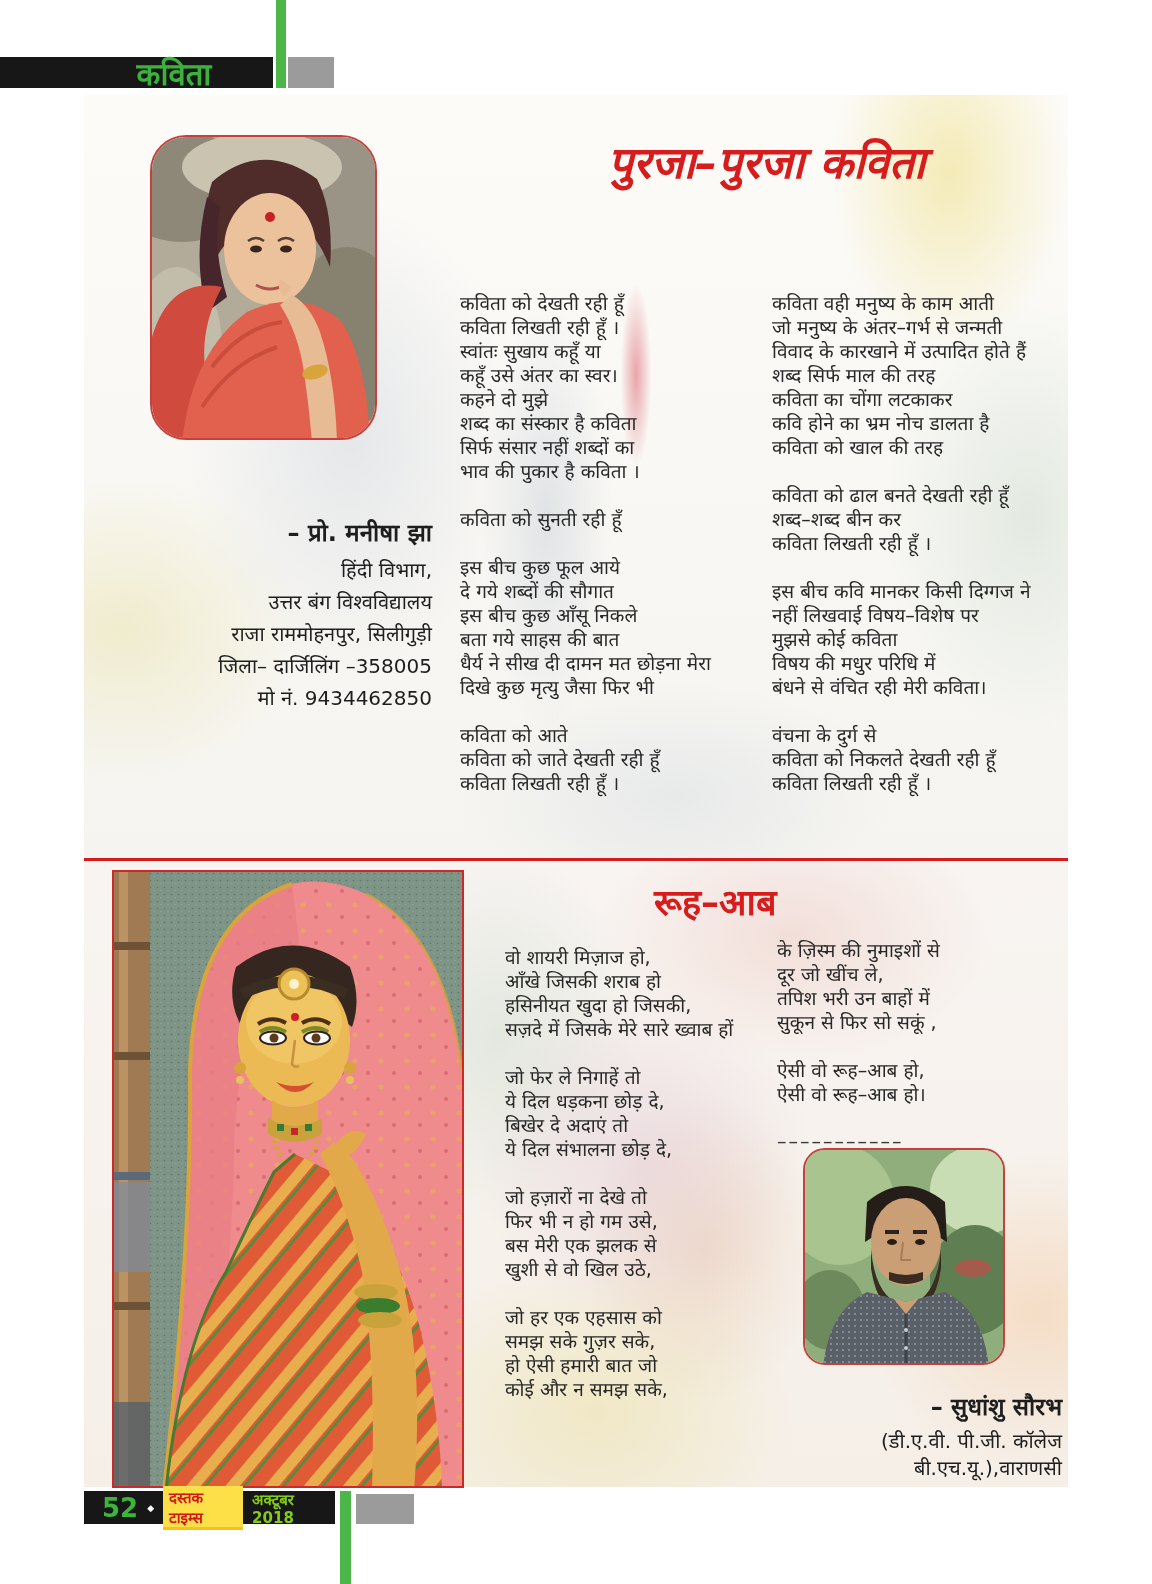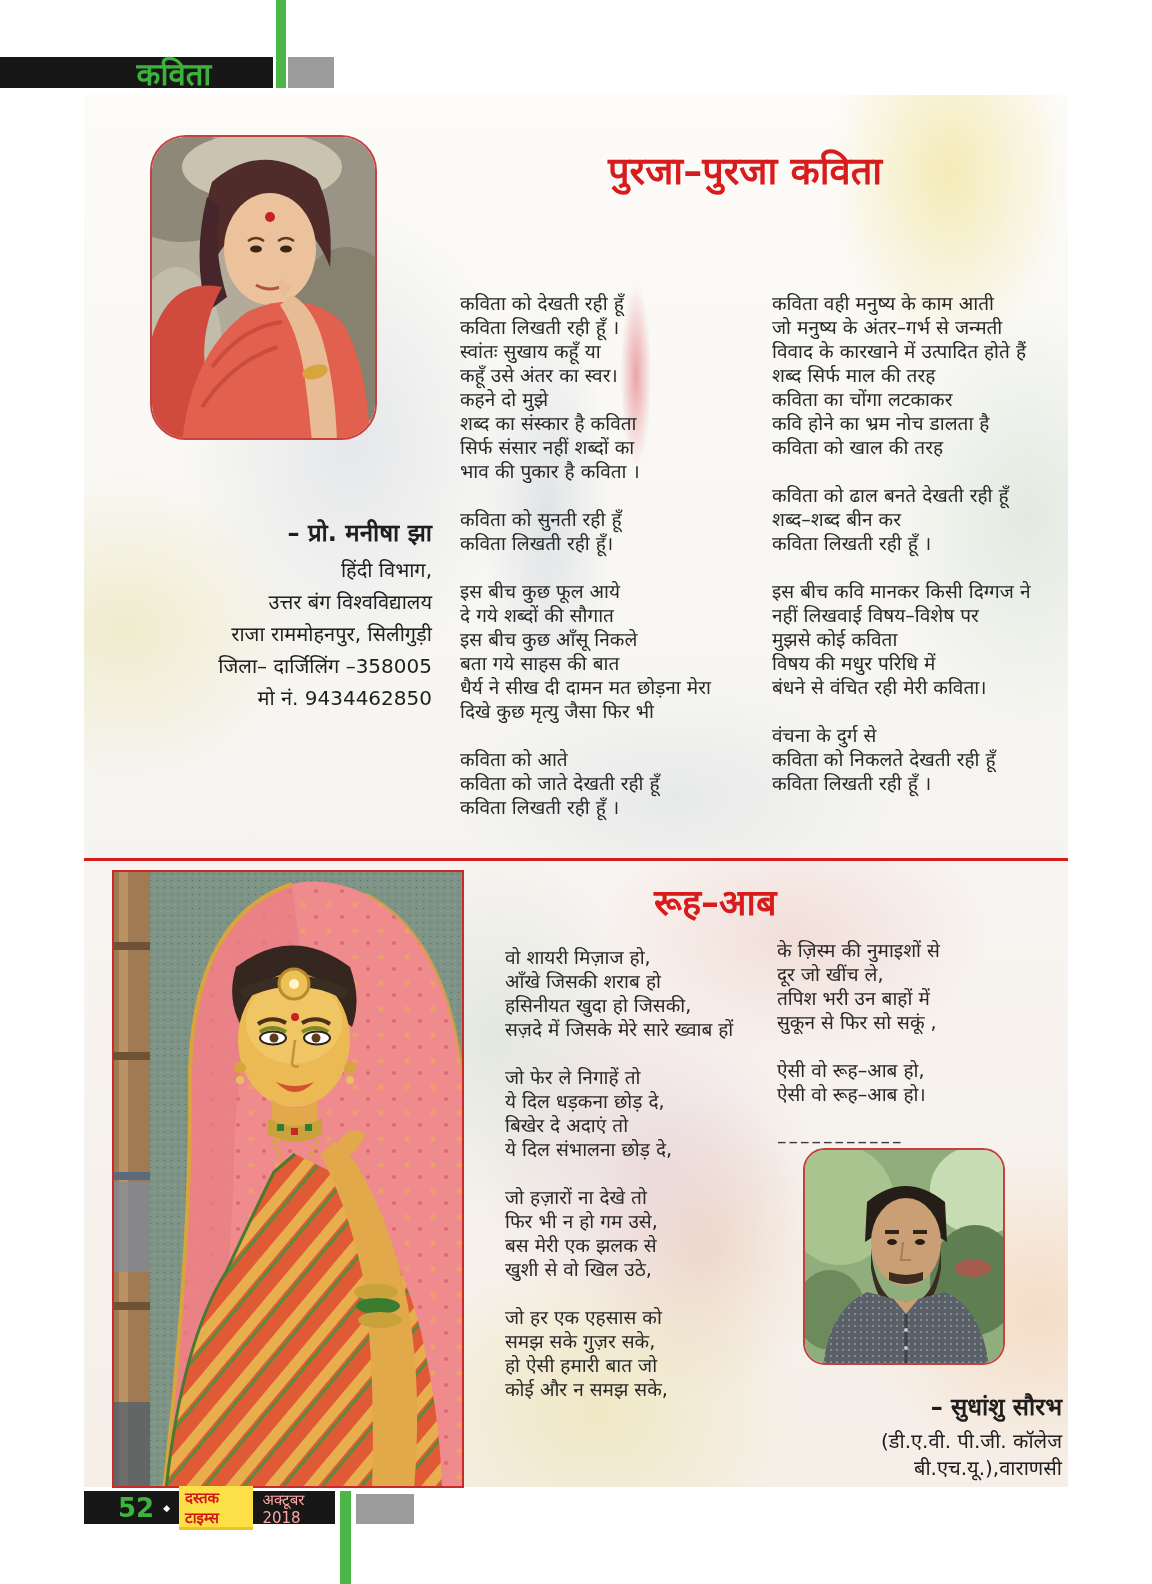--- a/index.html
+++ b/index.html
@@ -19,21 +19,21 @@
       radial-gradient(ellipse 170px 260px at 88% 10%, rgba(238,222,130,0.55), transparent 70%),
       radial-gradient(ellipse 22px 130px at 552px 280px, rgba(222,95,105,0.55), transparent 70%),
       radial-gradient(ellipse 90px 300px at 47% 55%, rgba(196,204,214,0.45), transparent 72%),
       radial-gradient(ellipse 260px 220px at 4% 70%, rgba(230,220,150,0.40), transparent 70%),
       radial-gradient(ellipse 230px 330px at 27% 45%, rgba(198,204,216,0.38), transparent 72%),
       radial-gradient(ellipse 200px 300px at 96% 55%, rgba(196,214,198,0.40), transparent 72%),
       radial-gradient(ellipse 300px 160px at 60% 92%, rgba(205,212,220,0.35), transparent 72%),
       linear-gradient(180deg,#fcfbf8,#f5f4f0); }
 
   .photo1 { left:66px; top:40px; width:227px; height:305px; border:2px solid #c64040; border-radius:36px; overflow:hidden; }
-  .poem1-title { left:524px; top:48px; width:380px; font-size:38px; font-weight:bold; color:#d61c1c; }
+  .poem1-title { left:524px; top:36px; width:380px; font-size:44px; font-weight:bold; color:#d61c1c;font-style:italic; }
   .poem-column { color:#272727; }
   .poem-line { font-size:19px; line-height:24px; white-space:nowrap; }
   .stanza { margin-bottom:24px; }
   .col-1-1 { left:376px; top:196px; width:312px; }
   .col-1-2 { left:688px; top:196px; width:296px; }
 
   .author1 { left:30px; top:420px; width:318px; text-align:right; color:#1e1e1e; }
   .author-name { font-size:24px; font-weight:bold; margin-bottom:6px; }
   .author1 .info-line { font-size:20px; line-height:32px;text-align:right; }
 
@@ -52,26 +52,26 @@
   .poem2-title { left:570px; top:16px; font-size:36px; font-weight:bold; color:#d61c1c; }
   .col-2-1 { left:421px; top:84px; width:280px; }
   .col-2-2 { left:693px; top:77px; width:280px; }
   .dash-divider { font-size:19px; color:#3a3a3a; letter-spacing:2px; margin-top:6px; }
 
   .photo2 { left:719px; top:287px; width:202px; height:217px; border:2px solid #c64040; border-radius:22px; overflow:hidden; }
   .author2 { right:6px; top:528px; width:300px; text-align:right; color:#1e1e1e; }
   .author2 .info-line { font-size:20px; line-height:27px; }
 
   
-  .ftr-bar { left:84px; top:1491px; width:251px; height:33px; background:#171717; display:flex; align-items:center; gap:9px; padding-left:34px; }
+  .ftr-bar { left:84px; top:1491px; width:251px; height:33px; background:#171717; display:flex; align-items:center; gap:9px; padding-left:18px; }
   .page-num { color:#3db43b; font-size:26px; font-weight:bold; }
   .diamond { color:#ffffff; font-size:9px; }
   .logo-box { background:#fde047; border-bottom:3px solid #f0c419; padding:1px 6px 0 6px; }
   .logo-text { color:#d01818; font-size:15px; font-weight:bold; }
-  .issue-date { color:#fca5a5; font-size:15px; font-weight:normal; }
+  .issue-date { color:#84cc16; font-size:15px; font-weight:bold; }
   .vbar-bottom { left:340px; top:1491px; width:11px; height:93px; background:#4cb648; }
   .gray-bottom { left:356px; top:1494px; width:58px; height:30px; background:#9b9b9b; }
 
   svg { display:block; }
 </style>
 </head>
 <body>
 
 <div class="page">
 
@@ -121,21 +121,20 @@
           <div class="poem-line">कविता लिखती रही हूँ ।</div>
           <div class="poem-line">स्वांतः सुखाय कहूँ या</div>
           <div class="poem-line">कहूँ उसे अंतर का स्वर।</div>
           <div class="poem-line">कहने दो मुझे</div>
           <div class="poem-line">शब्द का संस्कार है कविता</div>
           <div class="poem-line">सिर्फ संसार नहीं शब्दों का</div>
           <div class="poem-line">भाव की पुकार है कविता ।</div>
         </div>
         <div class="stanza">
           <div class="poem-line">कविता को सुनती रही हूँ</div>
-          <div class="poem-line">कविता लिखती रही हूँ।</div>
         </div>
         <div class="stanza">
           <div class="poem-line">इस बीच कुछ फूल आये</div>
           <div class="poem-line">दे गये शब्दों की सौगात</div>
           <div class="poem-line">इस बीच कुछ आँसू निकले</div>
           <div class="poem-line">बता गये साहस की बात</div>
           <div class="poem-line">धैर्य ने सीख दी दामन मत छोड़ना मेरा</div>
           <div class="poem-line">दिखे कुछ मृत्यु जैसा फिर भी</div>
         </div>
         <div class="stanza">

